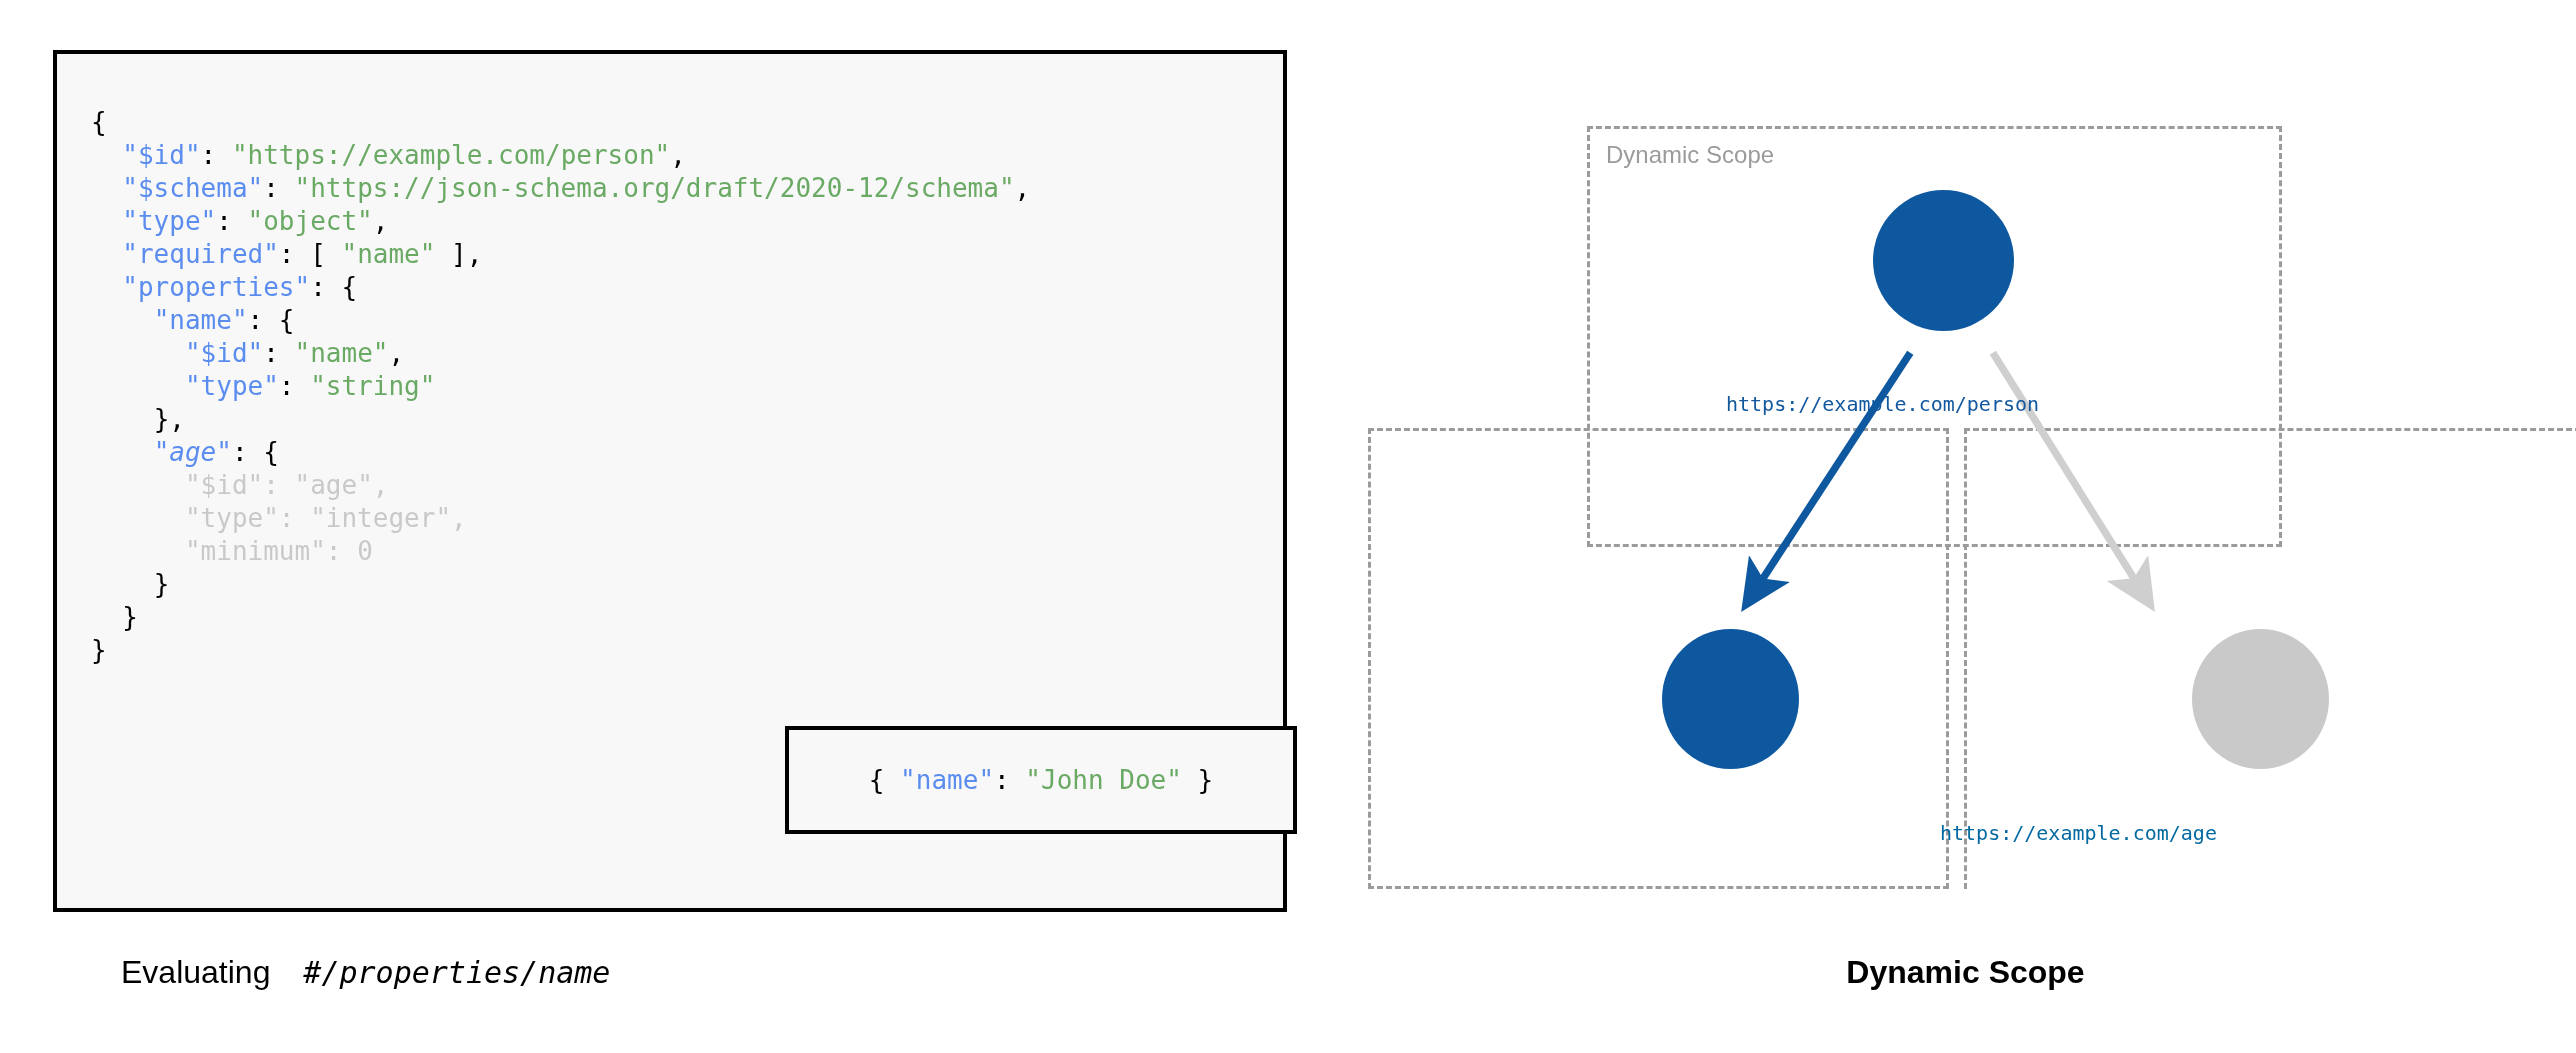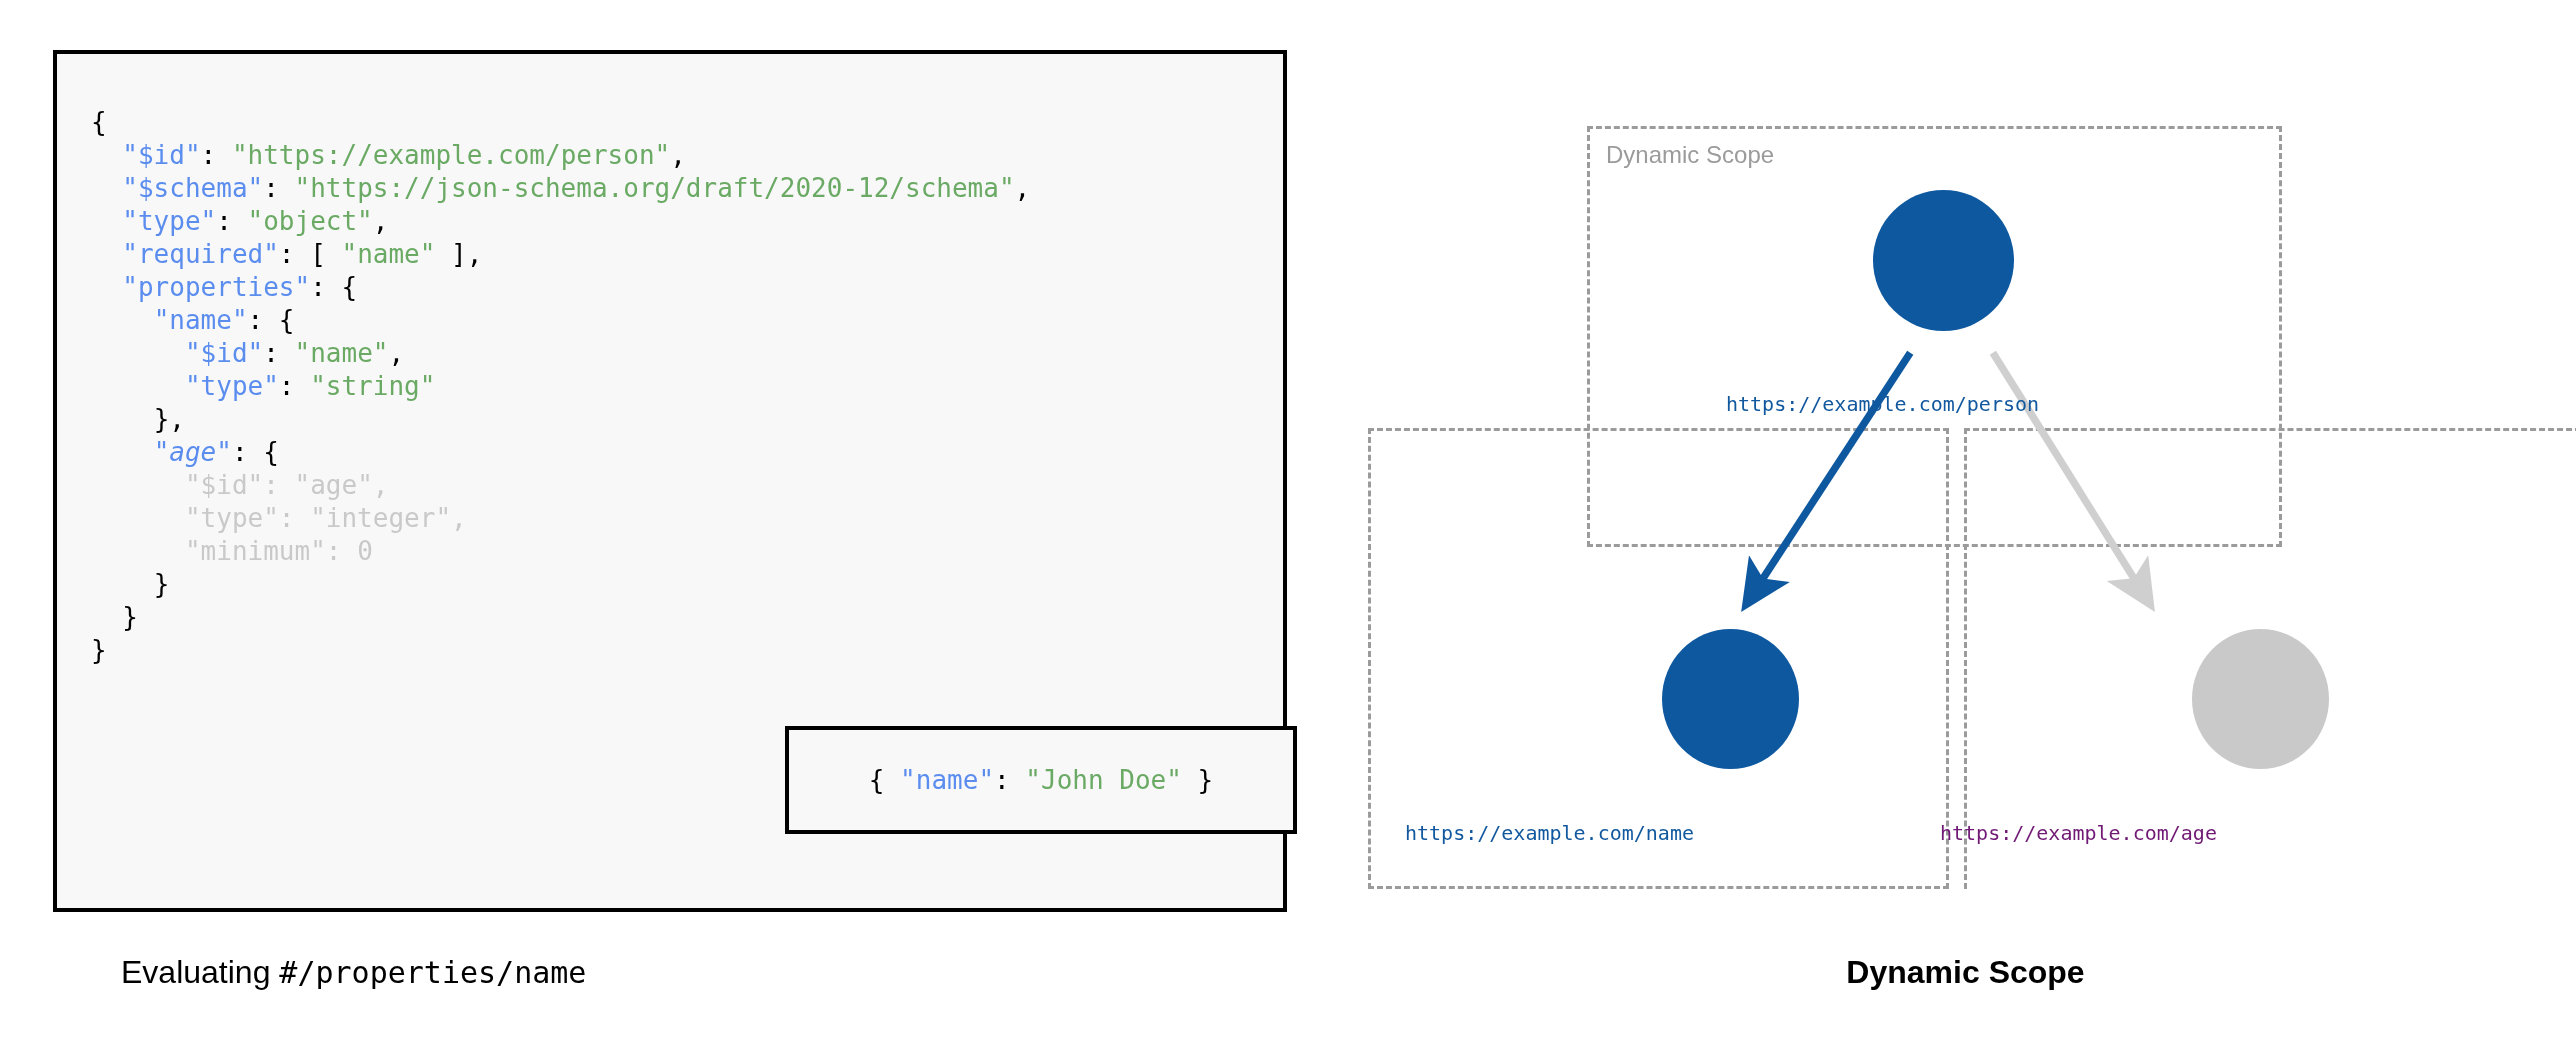--- a/index.html
+++ b/index.html
@@ -42,21 +42,21 @@
   }
 
   
   #left-caption{
     position:absolute;left:121px;top:954px;
     font-size:32px;color:#000;white-space:pre;
   }
   #left-caption .bold{font-weight:normal;font-family:"Liberation Sans",sans-serif;}
   #left-caption .mono{
     font-family:"DejaVu Sans Mono","Liberation Mono",monospace;
-    font-weight:normal;font-size:30px;
+    font-style:italic;font-weight:normal;font-size:30px;margin-left:24px;
   }
 
   
   #scope-diagram{
     position:absolute;left:1355px;top:102px;width:1221px;height:826px;
   }
 
   .dbox{position:absolute;box-sizing:border-box;}
 
   #scope-box-person{
@@ -85,21 +85,21 @@
   #node-person{left:518px;top:88px;width:141px;height:141px;}
   #node-name{left:307px;top:527px;width:137px;height:140px;}
   #node-age{left:837px;top:527px;width:137px;height:140px;}
 
   .node-label{
     position:absolute;
     font-family:"DejaVu Sans Mono","Liberation Mono",monospace;
     font-size:20px;white-space:nowrap;
   }
   .label-blue{color:#12589f;}
-  .label-grey{color:#701a75;}
+  .label-grey{color:#0369a1;}
 
   #label-person{left:371px;top:290px;}
   #label-name{left:50px;top:719px;}
   #label-age{left:585px;top:719px;}
 
   #arrows{position:absolute;left:0;top:0;width:1221px;height:826px;
           overflow:visible;pointer-events:none;}
 
   
   #right-caption{
@@ -156,18 +156,17 @@
     </defs>
     <line x1="975" y1="440" x2="688" y2="880" stroke="#0e589f" stroke-width="13" marker-end="url(#ah-blue)"></line>
     <line x1="1120" y1="440" x2="1395" y2="880" stroke="#cfcfcf" stroke-width="13" marker-end="url(#ah-grey)"></line>
   </svg>
 
   <div class="node node-blue" id="node-person"></div>
   <div class="node node-blue" id="node-name"></div>
   <div class="node node-grey" id="node-age"></div>
 
   <div class="node-label label-blue" id="label-person">https://example.com/person</div>
-  <div class="node-label label-blue" id="label-name">https://example.com/name</div>
   <div class="node-label label-grey" id="label-age">https://example.com/age</div>
 </div>
 
 <div id="right-caption">Dynamic Scope</div>
 
 
 </body></html>

